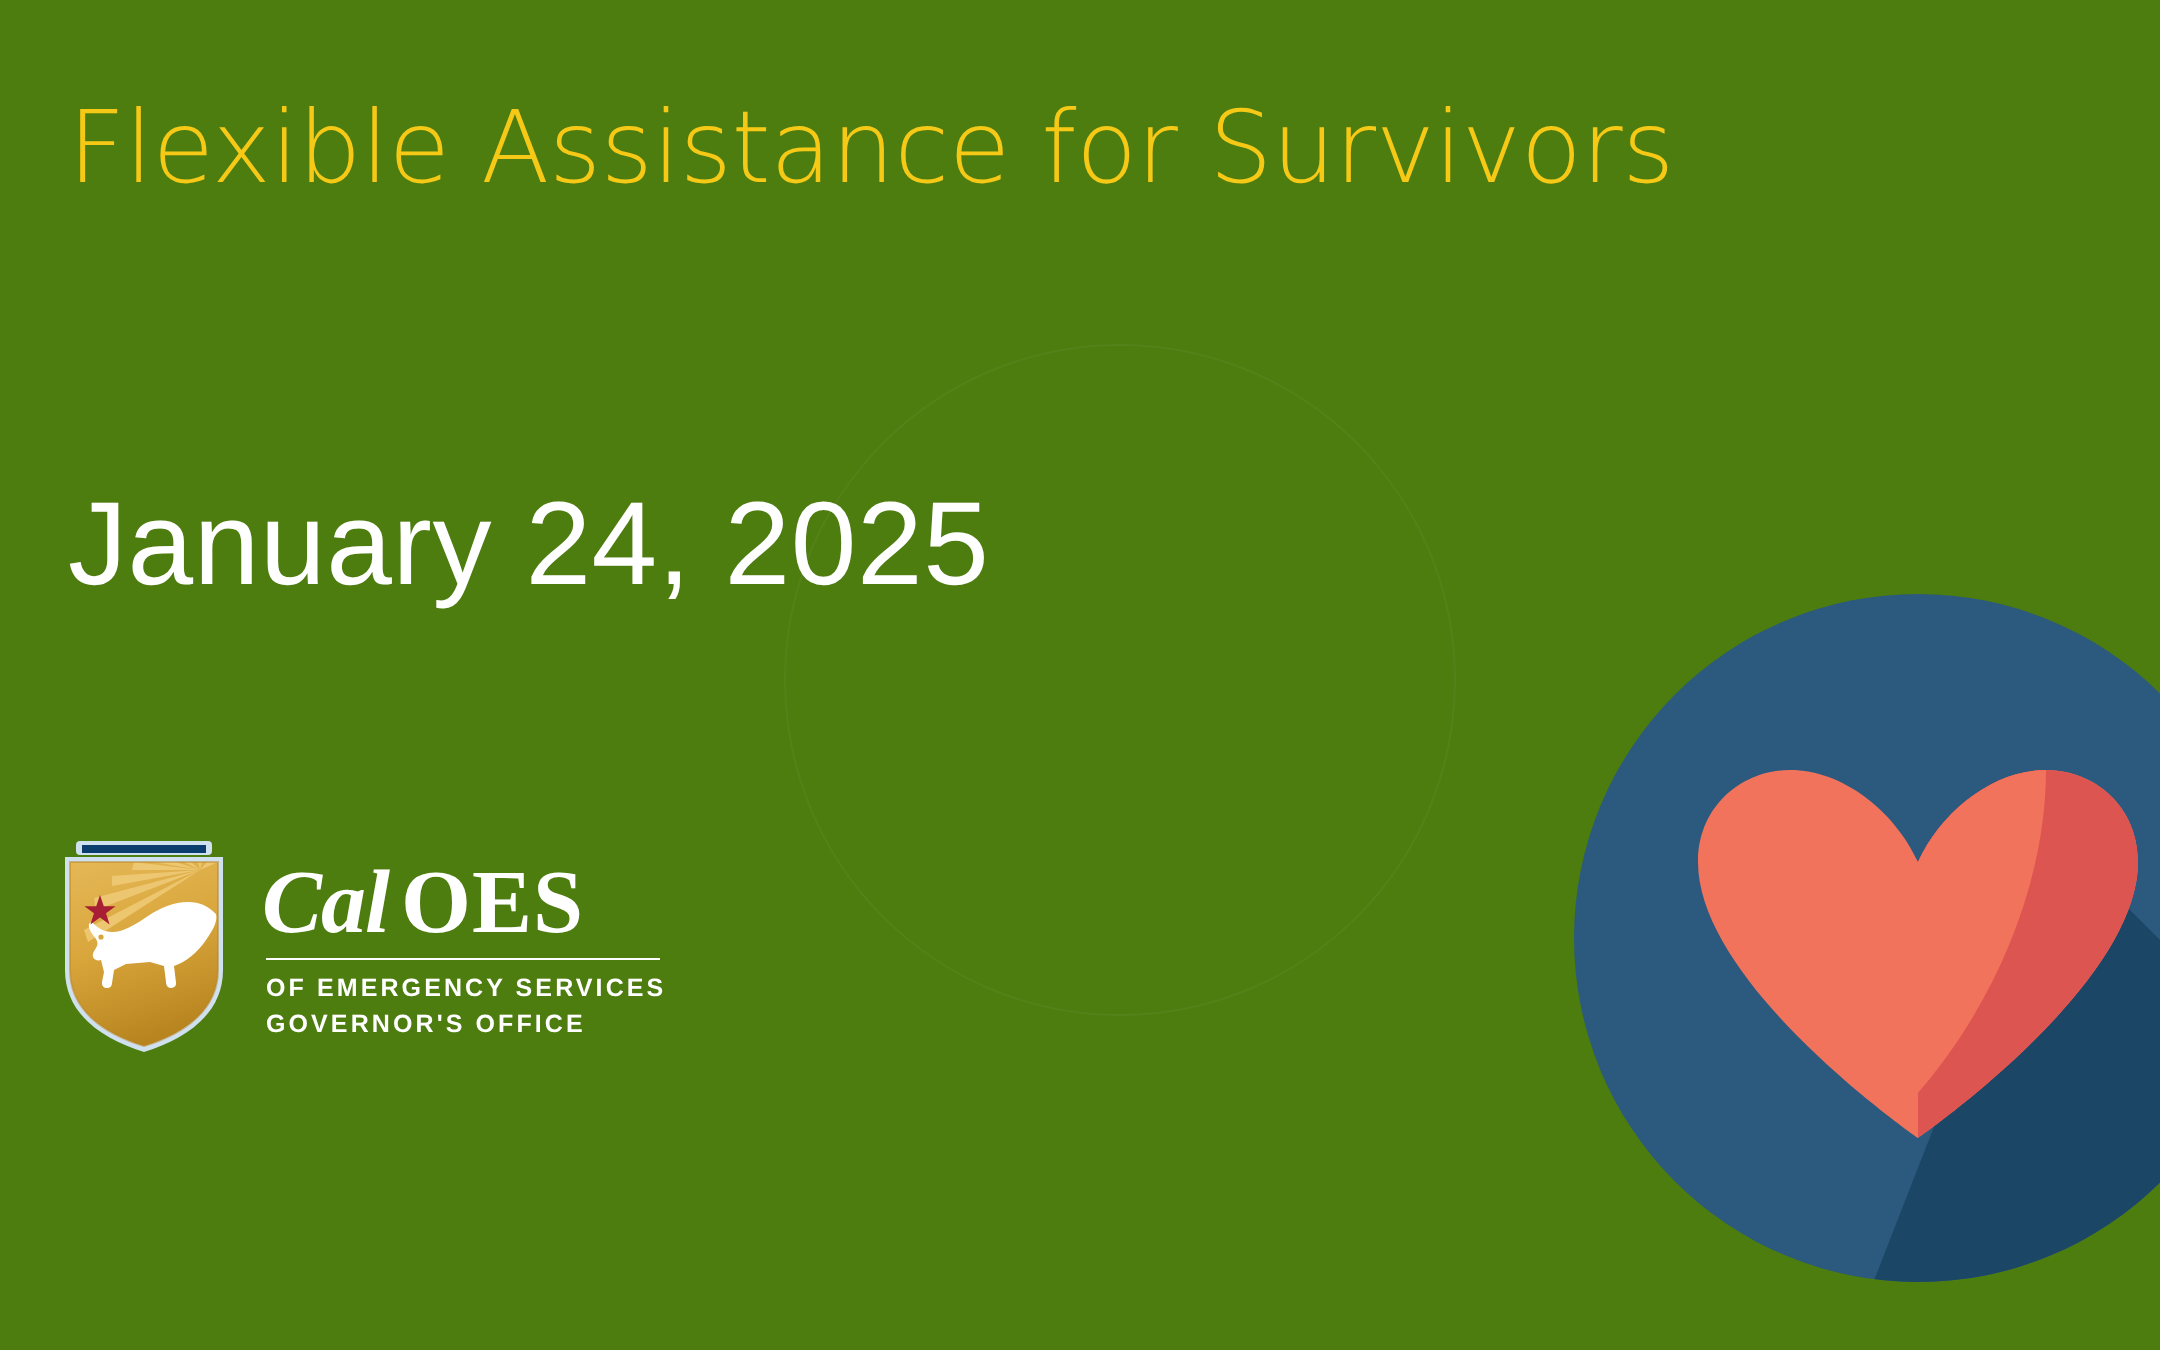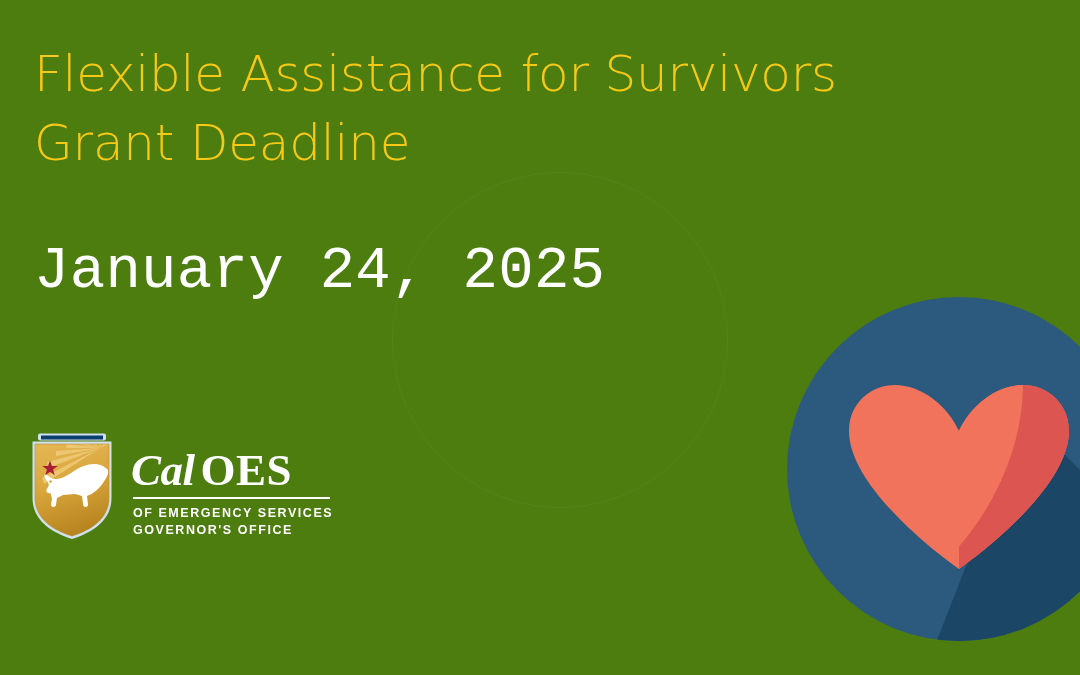--- a/index.html
+++ b/index.html
@@ -45,35 +45,35 @@
     letter-spacing: -0.2px;
   }
   #headline .ln { display: block; white-space: nowrap; }
 
   
   #date-line {
     position: absolute;
     left: 34px;
     top: 240px;
     color: #ffffff;
-    font-family: Liberation Mono, monospace;
+    font-family: Liberation Sans, sans-serif;
     font-size: 59px;
     font-weight: 300;
     line-height: 1.1;
     letter-spacing: 0.3px;
     white-space: nowrap;
   }
 
   
   #logo-lockup {
     position: absolute;
     left: 30px;
-    top: 432px;
+    top: 419px;
     display: flex;
-    align-items: flex-end;
+    align-items: center;
   }
   #shield-wrap {
     width: 84px;
     height: 108px;
     flex: none;
   }
   #wordmark {
     margin-left: 17px;
     padding-top: 5px;
   }
@@ -123,21 +123,20 @@
 </style>
 </head>
 <body>
 
 <div id="stage">
 
   <div id="bg-circle"></div>
 
   <div id="headline">
     <span class="ln">Flexible Assistance for Survivors</span>
-    <span class="ln">Grant Deadline</span>
   </div>
 
   <div id="date-line">January 24, 2025</div>
 
   <div id="logo-lockup">
 
     <div id="shield-wrap">
       <svg viewBox="0 0 84 108" width="84" height="108" xmlns="http://www.w3.org/2000/svg">
         <defs>
           <clipPath id="shieldClip">

